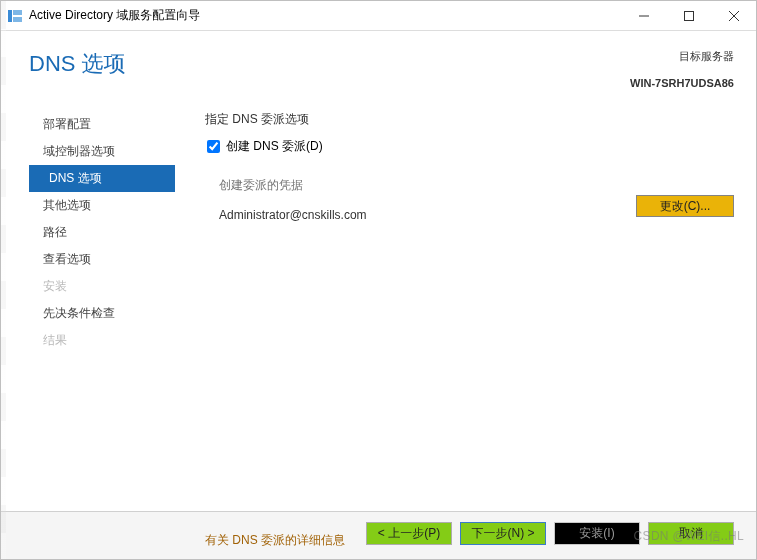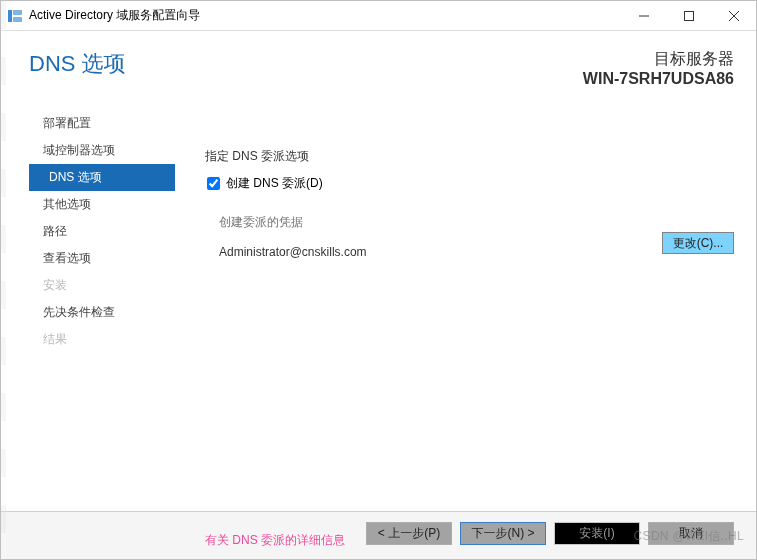--- a/index.html
+++ b/index.html
@@ -56,25 +56,25 @@
       justify-content: space-between;
       align-items: flex-start;
     }
     .page-title {
       color: #1a6bb5;
       font-size: 22px;
       font-weight: 300;
     }
     .target-info {
       text-align: right;
-      font-size: 16px;
+      font-size: 11px;
       color: #333;
     }
     .target-label { }
-    .target-name { font-weight: bold; }
+    .target-name { font-weight: bold; margin-top: 13px; }
     .body-area {
       flex: 1;
       display: flex;
       padding: 10px 22px 8px 28px;
       gap: 30px;
       min-height: 0;
     }
     .sidebar {
       width: 146px;
       display: flex;
@@ -89,21 +89,20 @@
     }
     .nav-item.selected {
       background: #1a6bb5;
       color: #fff;
       padding-left: 20px;
     }
     .nav-item.disabled { color: #b8b8b8; }
     .main-pane {
       flex: 1;
       position: relative;
-      margin-top: 38px;
     }
     .section-heading {
       font-size: 12px;
       color: #333;
       margin-bottom: 10px;
     }
     .checkbox-row {
       display: flex;
       align-items: center;
       gap: 6px;
@@ -123,51 +122,51 @@
       display: flex;
       align-items: center;
       margin-left: 14px;
       gap: 14px;
     }
     .cred-text { flex: 1; color: #333; }
     .change-btn {
       position: absolute;
       right: 0;
       top: 84px;
-      width: 72px;
+      width: 98px;
       height: 22px;
       border: 1px solid #838383;
-      background: #7dd3fc;
+      background: #eab308;
       font-size: 12px;
       color: #222;
       cursor: default;
       text-align: center;
       line-height: 20px;
     }
     .more-link {
       position: absolute;
       bottom: 10px;
       left: 204px;
-      color: #ec4899;
+      color: #a16207;
       font-size: 12px;
       cursor: pointer;
     }
     .footer {
       border-top: 1px solid #d0d0d0;
       padding: 10px 22px 14px 28px;
       display: flex;
       justify-content: flex-end;
       gap: 8px;
       background: #f5f5f5;
     }
     .footer-btn {
       min-width: 86px;
       height: 23px;
       border: 1px solid #adadad;
-      background: #a3a3a3;
+      background: #84cc16;
       font-size: 12px;
       color: #222;
       cursor: default;
       text-align: center;
       line-height: 21px;
       padding: 0 8px;
     }
     .footer-btn.primary { border: 1px solid #3a7cc7; }
     .footer-btn.disabled {
       color: #9a9a9a;

